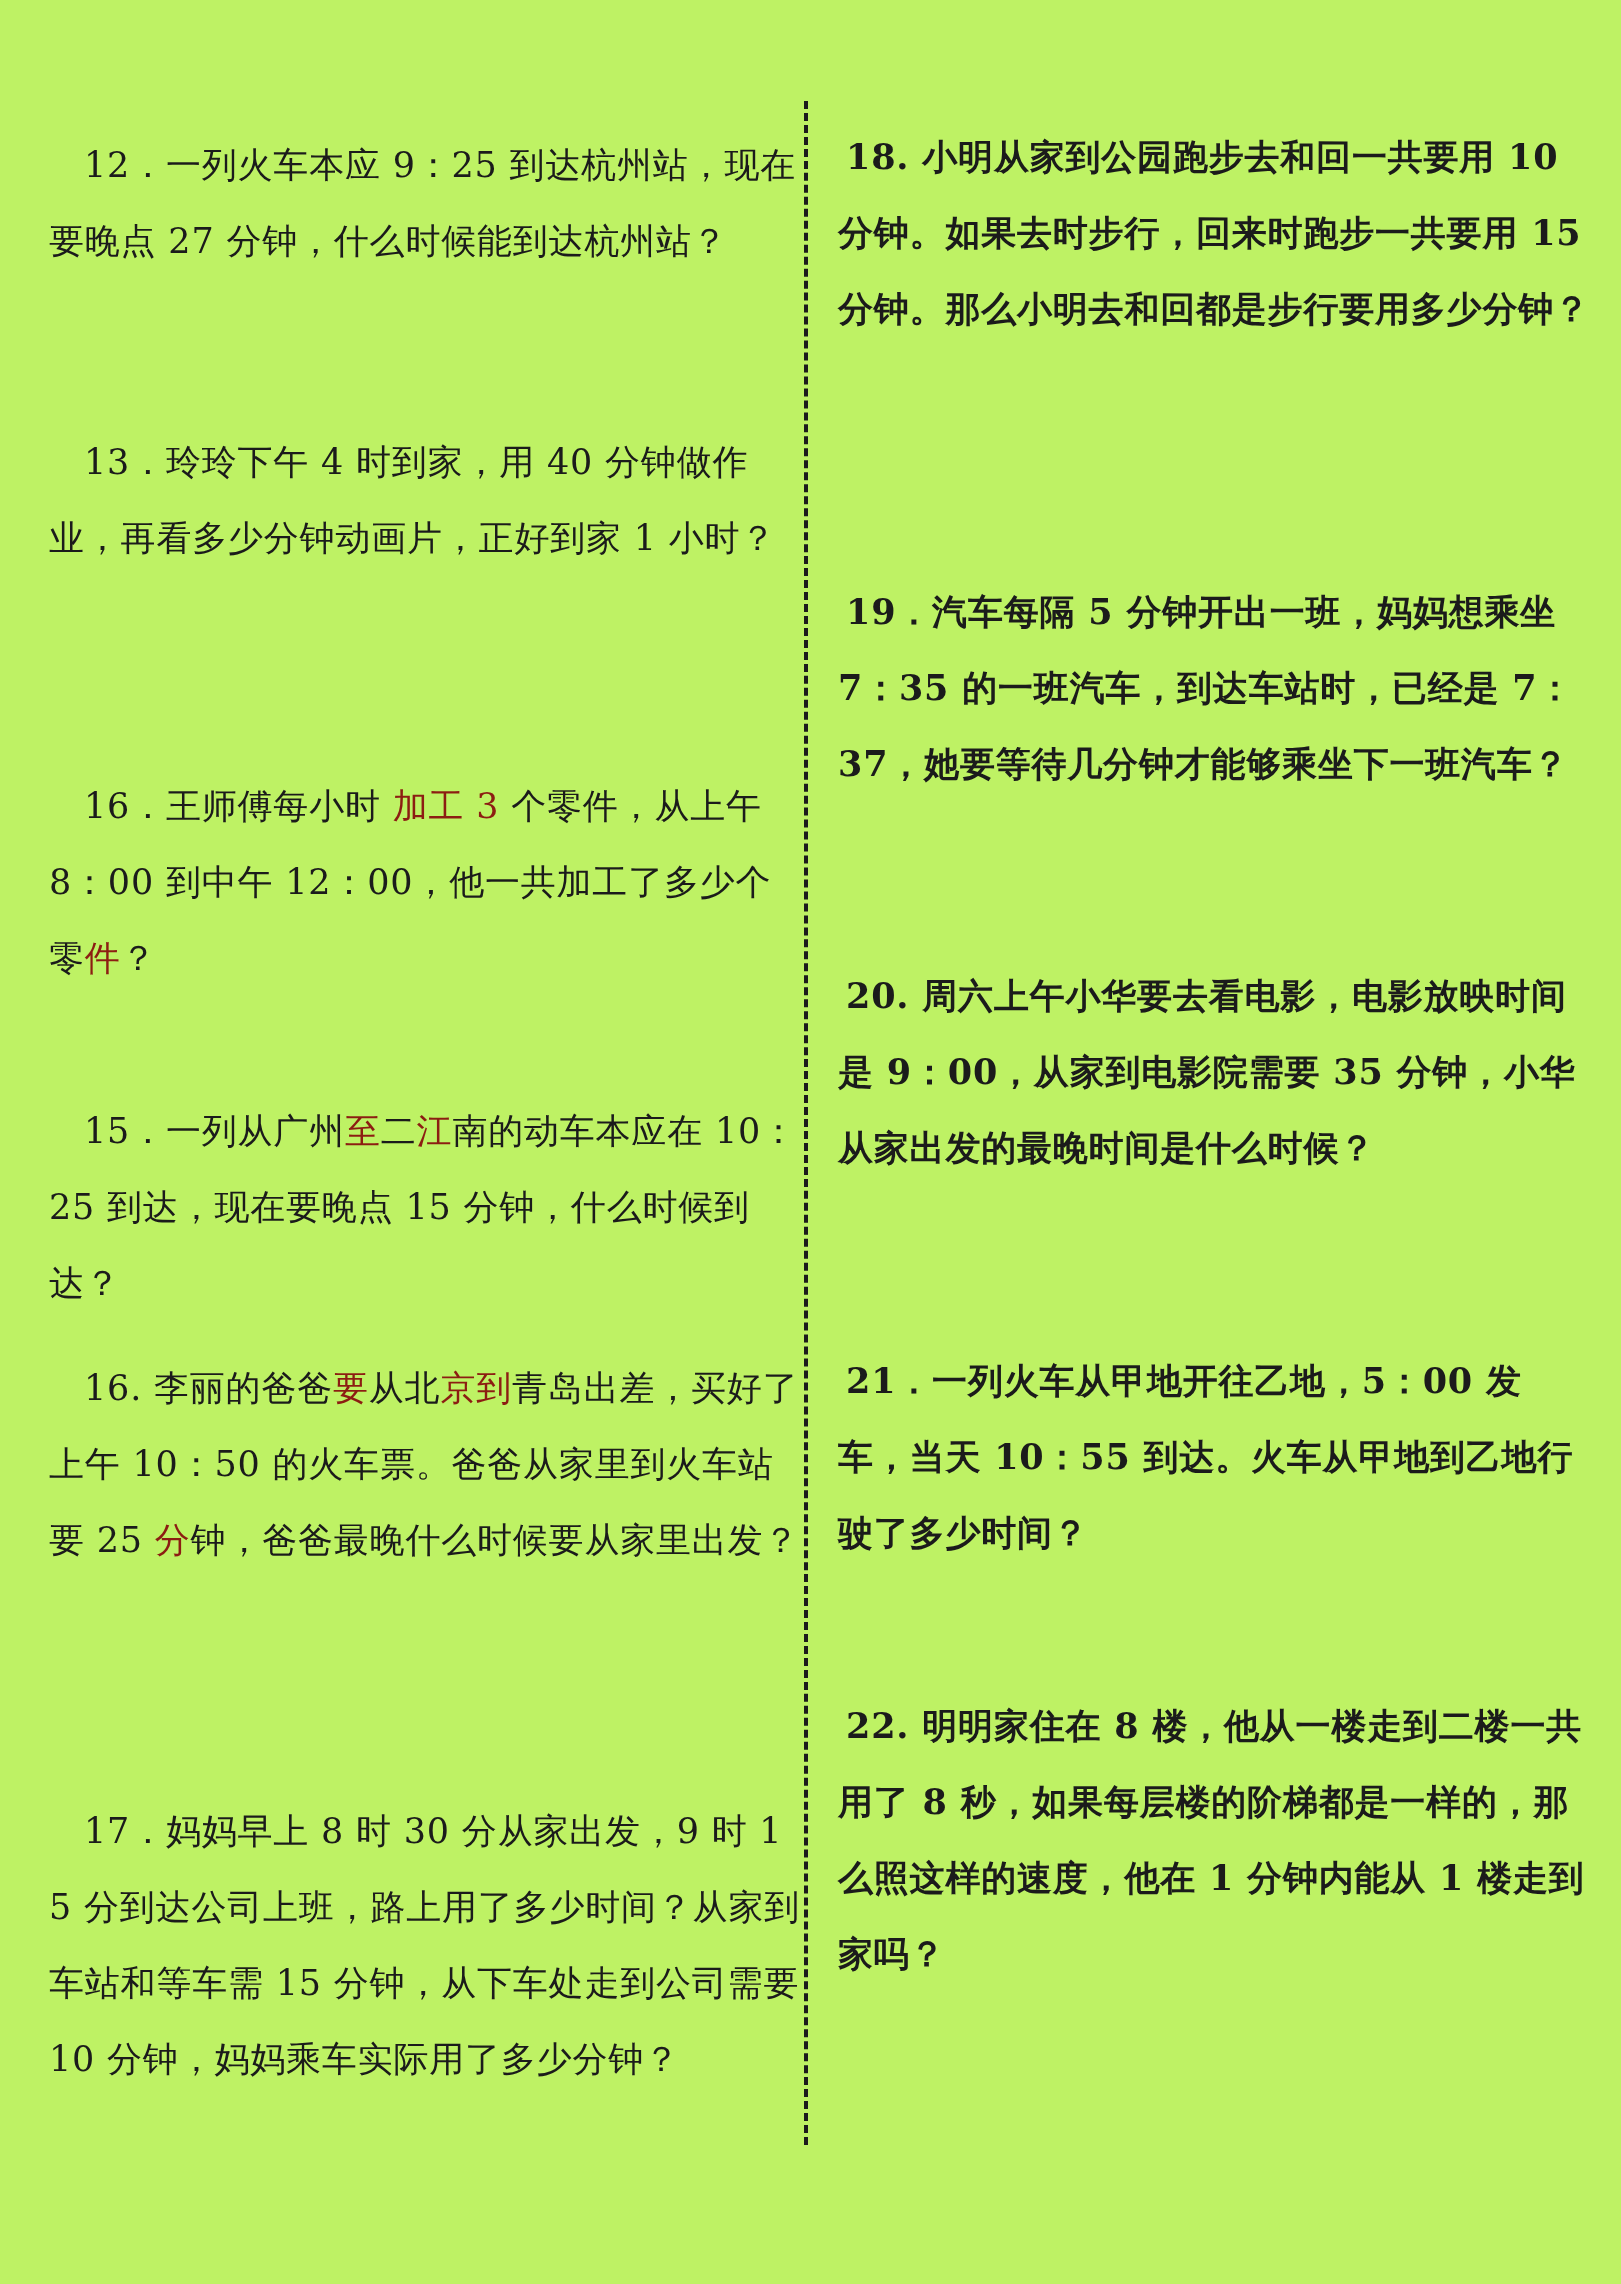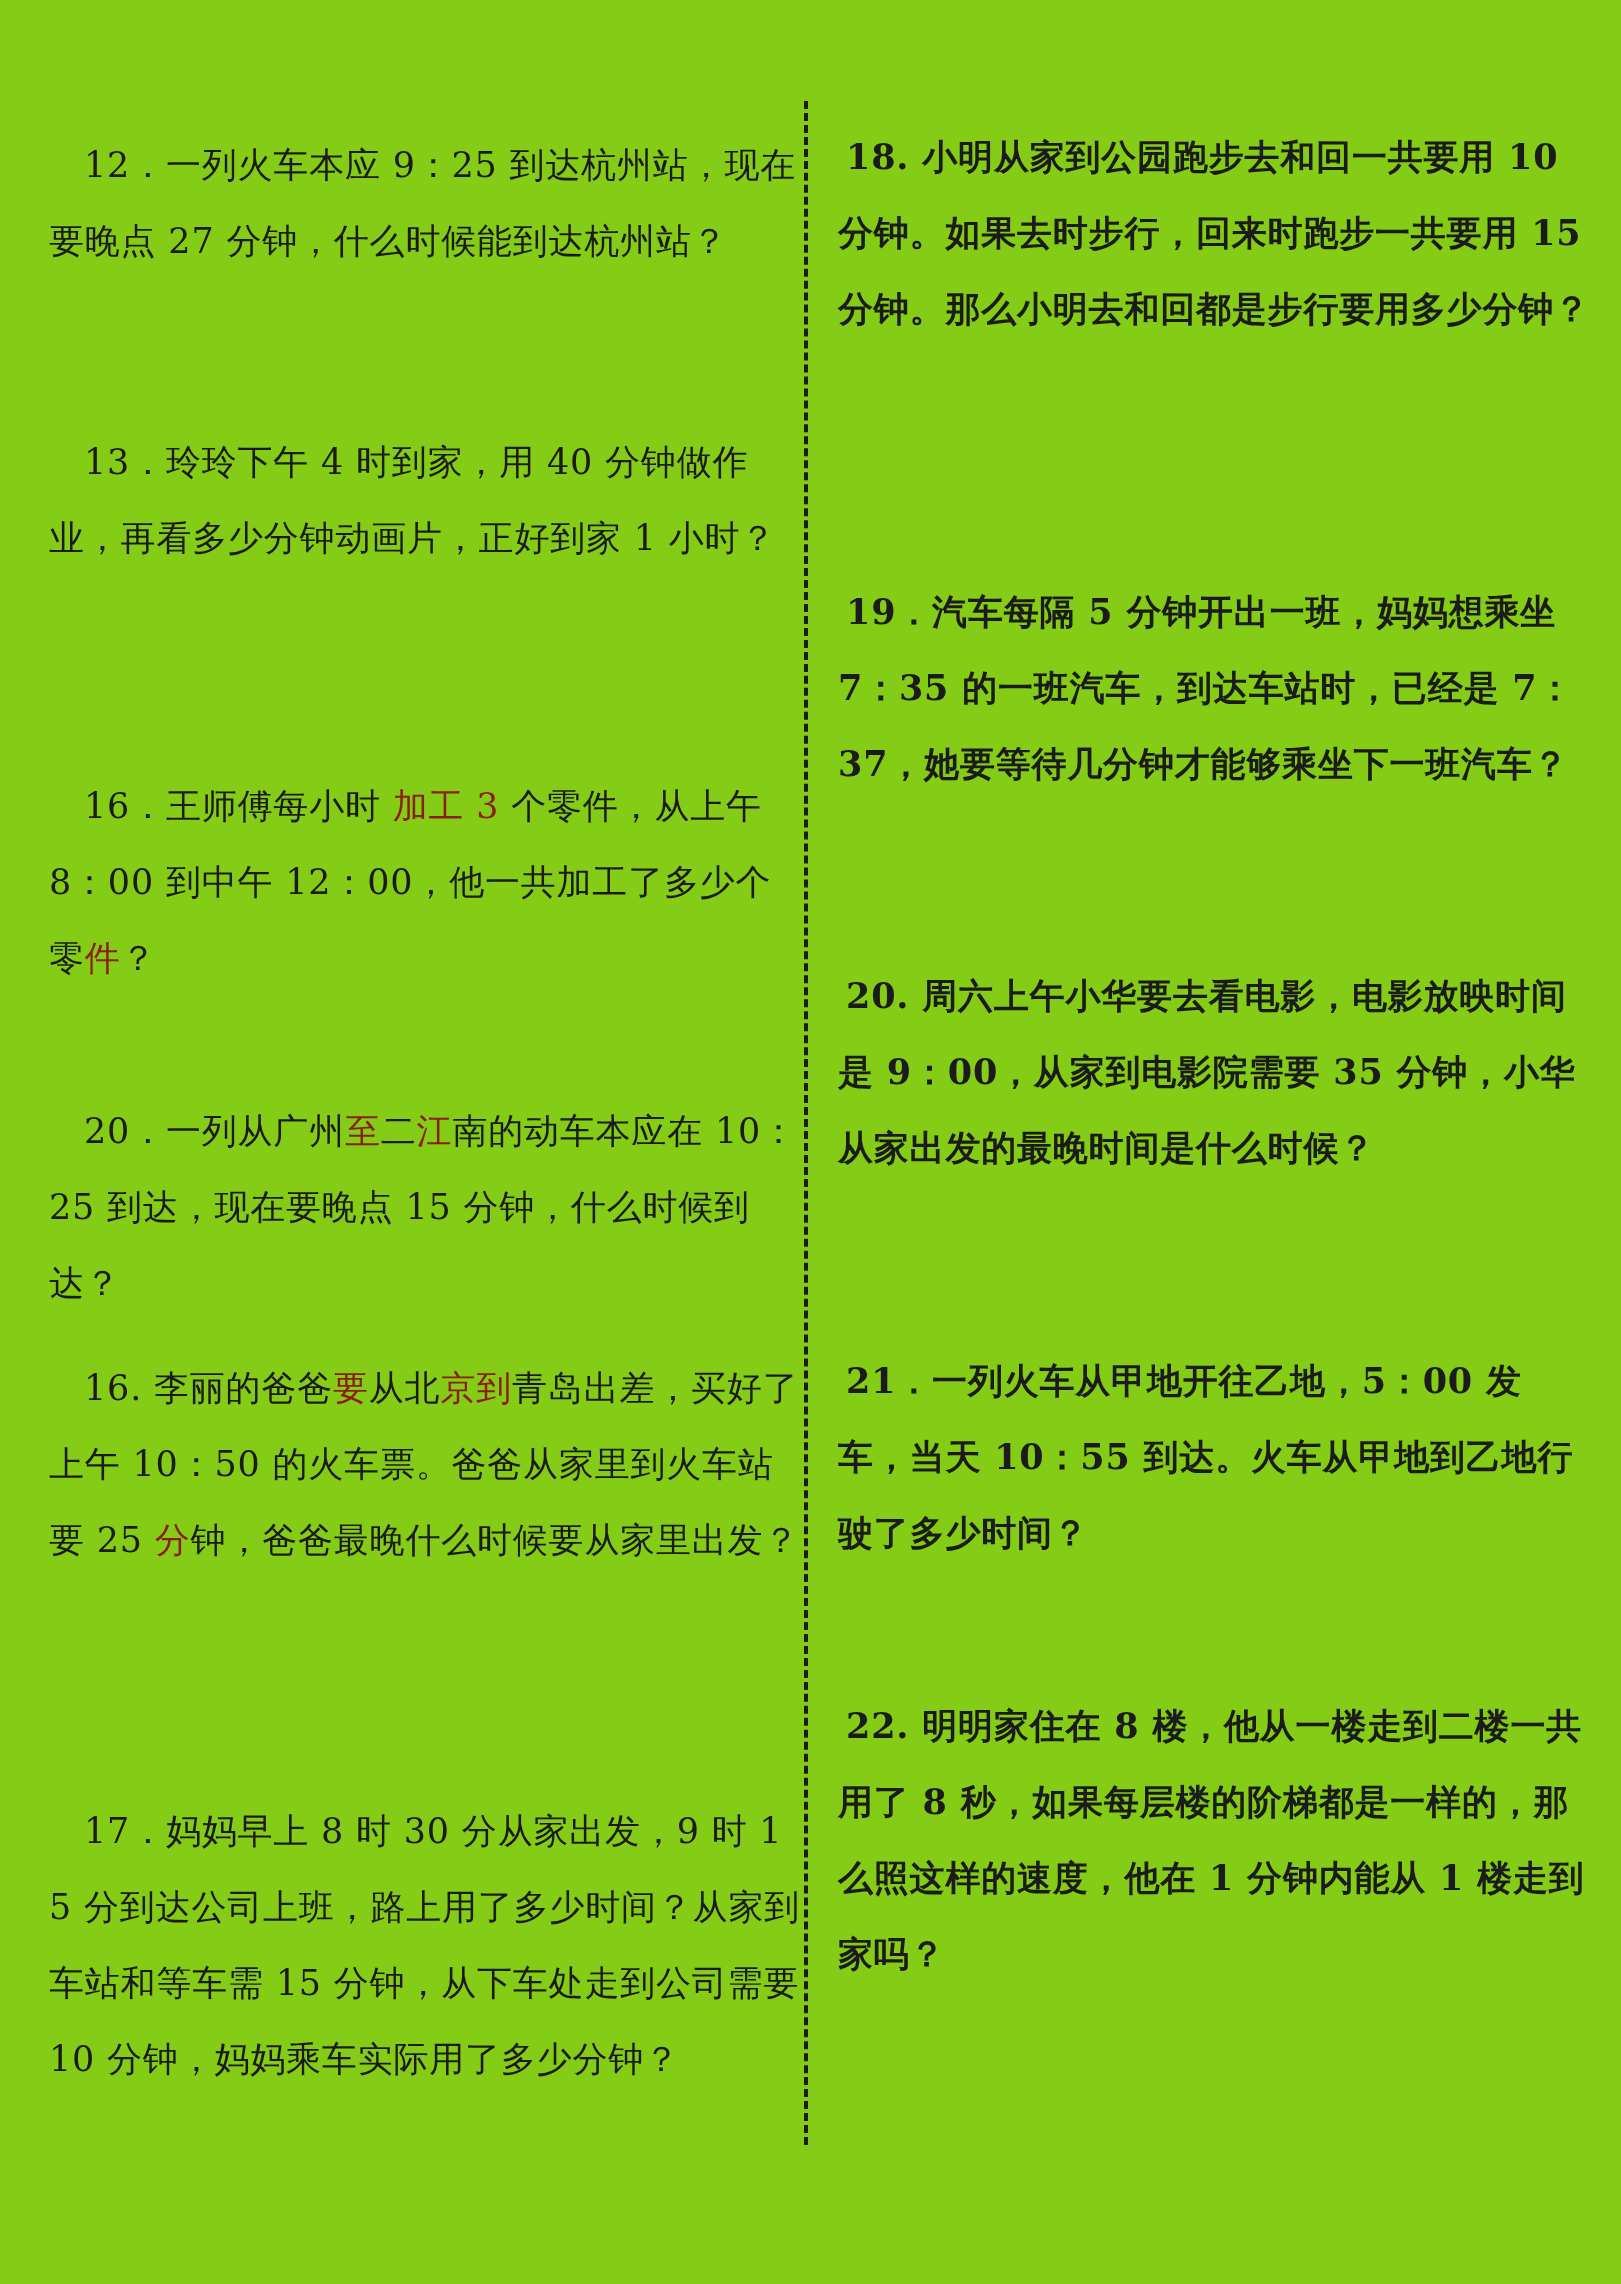--- a/index.html
+++ b/index.html
@@ -1,20 +1,20 @@
 <!DOCTYPE html>
 <html lang="zh" style="font-size:12.7px"><head>
 <meta charset="utf-8">
 <style>
   html,body{margin:0;padding:0;background:#ffffff;}
   .page{
     position:relative;
     width:1621px;
     height:2284px;
-    background:#84cc16;
+    background:#bef264;
     font-family:"DejaVu Serif","Liberation Serif",serif;
     color:#1b1b1b;
     overflow:hidden;
   }
   .divider{
     position:absolute;
     left:804px;
     top:101px;
     height:2044px;
     width:0;
@@ -41,21 +41,21 @@
   <div class="divider"></div>
 
   <section class="col-left">
 
     <p class="problem" style="top:127px"><span>12．一列火车本应 9：25 到达杭州站，现在要晚点 27 分钟，什么时候能到达杭州站？</span></p>
 
     <p class="problem" style="top:424px"><span>13．玲玲下午 4 时到家，用 40 分钟做作业，再看多少分钟动画片，正好到家 1 小时？</span></p>
 
     <p class="problem" style="top:768px"><span>16．王师傅每小时 </span><span class="red">加工 3</span><span> 个零件，从上午 8：00 到中午 12：00，他一共加工了多少个零</span><span class="red">件</span><span>？</span></p>
 
-    <p class="problem" style="top:1093px"><span>20．一列从广州</span><span class="red">至</span><span>二</span><span class="red">江</span><span>南的动车本应在 10：25 到达，现在要晚点 15 分钟，什么时候到达？</span></p>
+    <p class="problem" style="top:1093px"><span>15．一列从广州</span><span class="red">至</span><span>二</span><span class="red">江</span><span>南的动车本应在 10：25 到达，现在要晚点 15 分钟，什么时候到达？</span></p>
 
     <p class="problem" style="top:1350px"><span>16. 李丽的爸爸</span><span class="red">要</span><span>从北</span><span class="red">京到</span><span>青岛出差，买好了上午 10：50 的火车票。爸爸从家里到火车站要 25 </span><span class="red">分</span><span>钟，爸爸最晚什么时候要从家里出发？</span></p>
 
     <p class="problem" style="top:1793px"><span>17．妈妈早上 8 时 30 分从家出发，9 时 15 分到达公司上班，路上用了多少时间？从家到车站和等车需 15 分钟，从下车处走到公司需要 10 分钟，妈妈乘车实际用了多少分钟？</span></p>
 
   </section>
 
   <section class="col-right">
 
     <p class="problem" style="top:119px"><span>18. 小明从家到公园跑步去和回一共要用 10 分钟。如果去时步行，回来时跑步一共要用 15 分钟。那么小明去和回都是步行要用多少分钟？</span></p>

